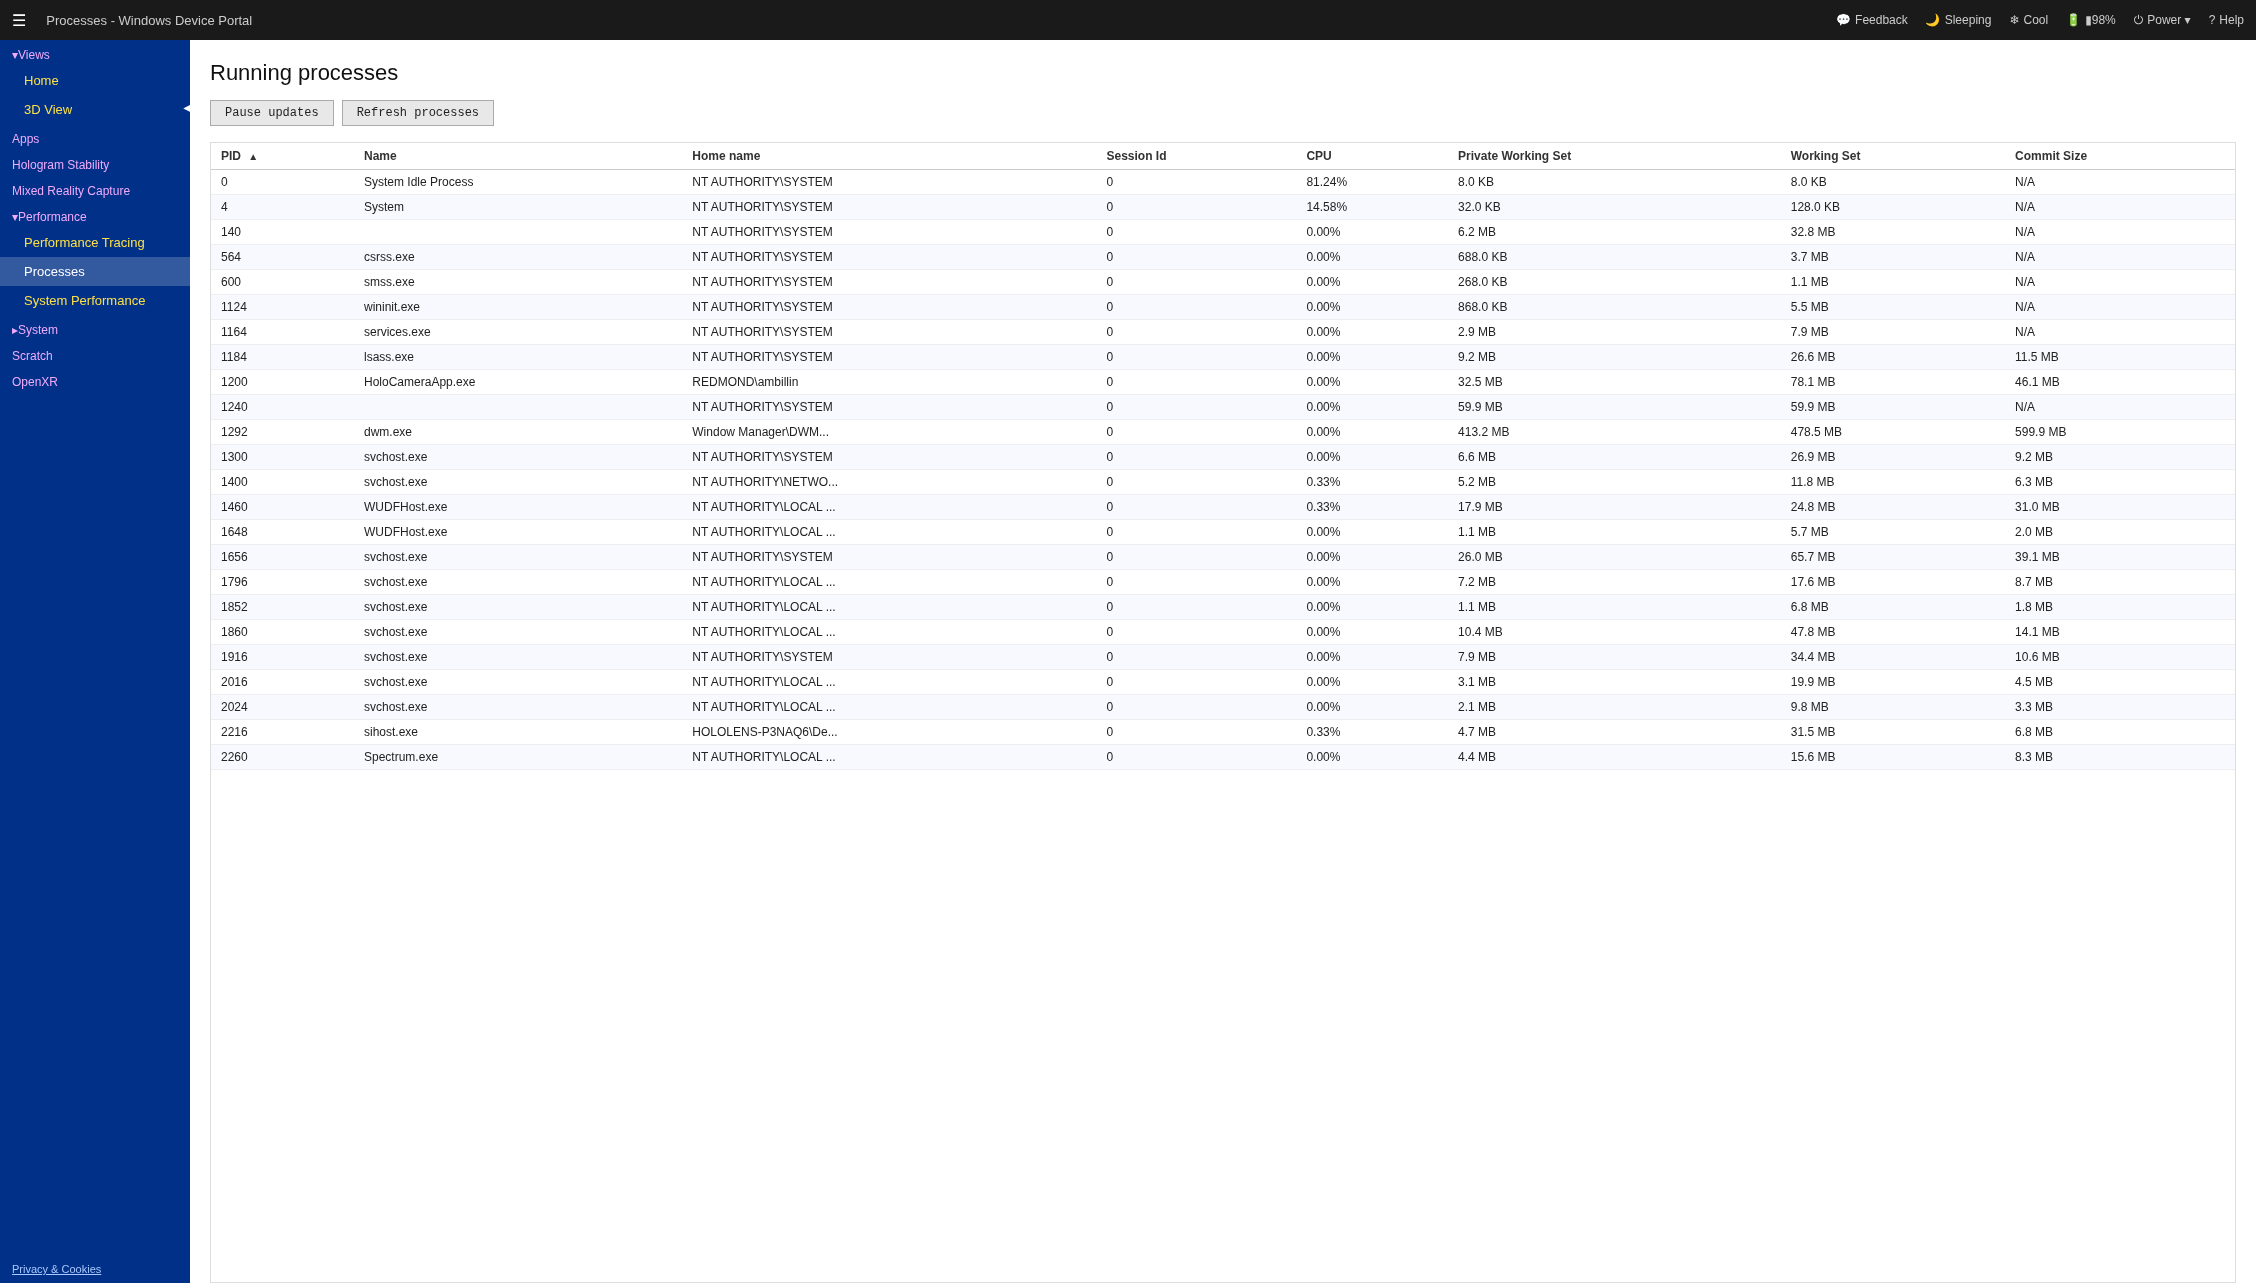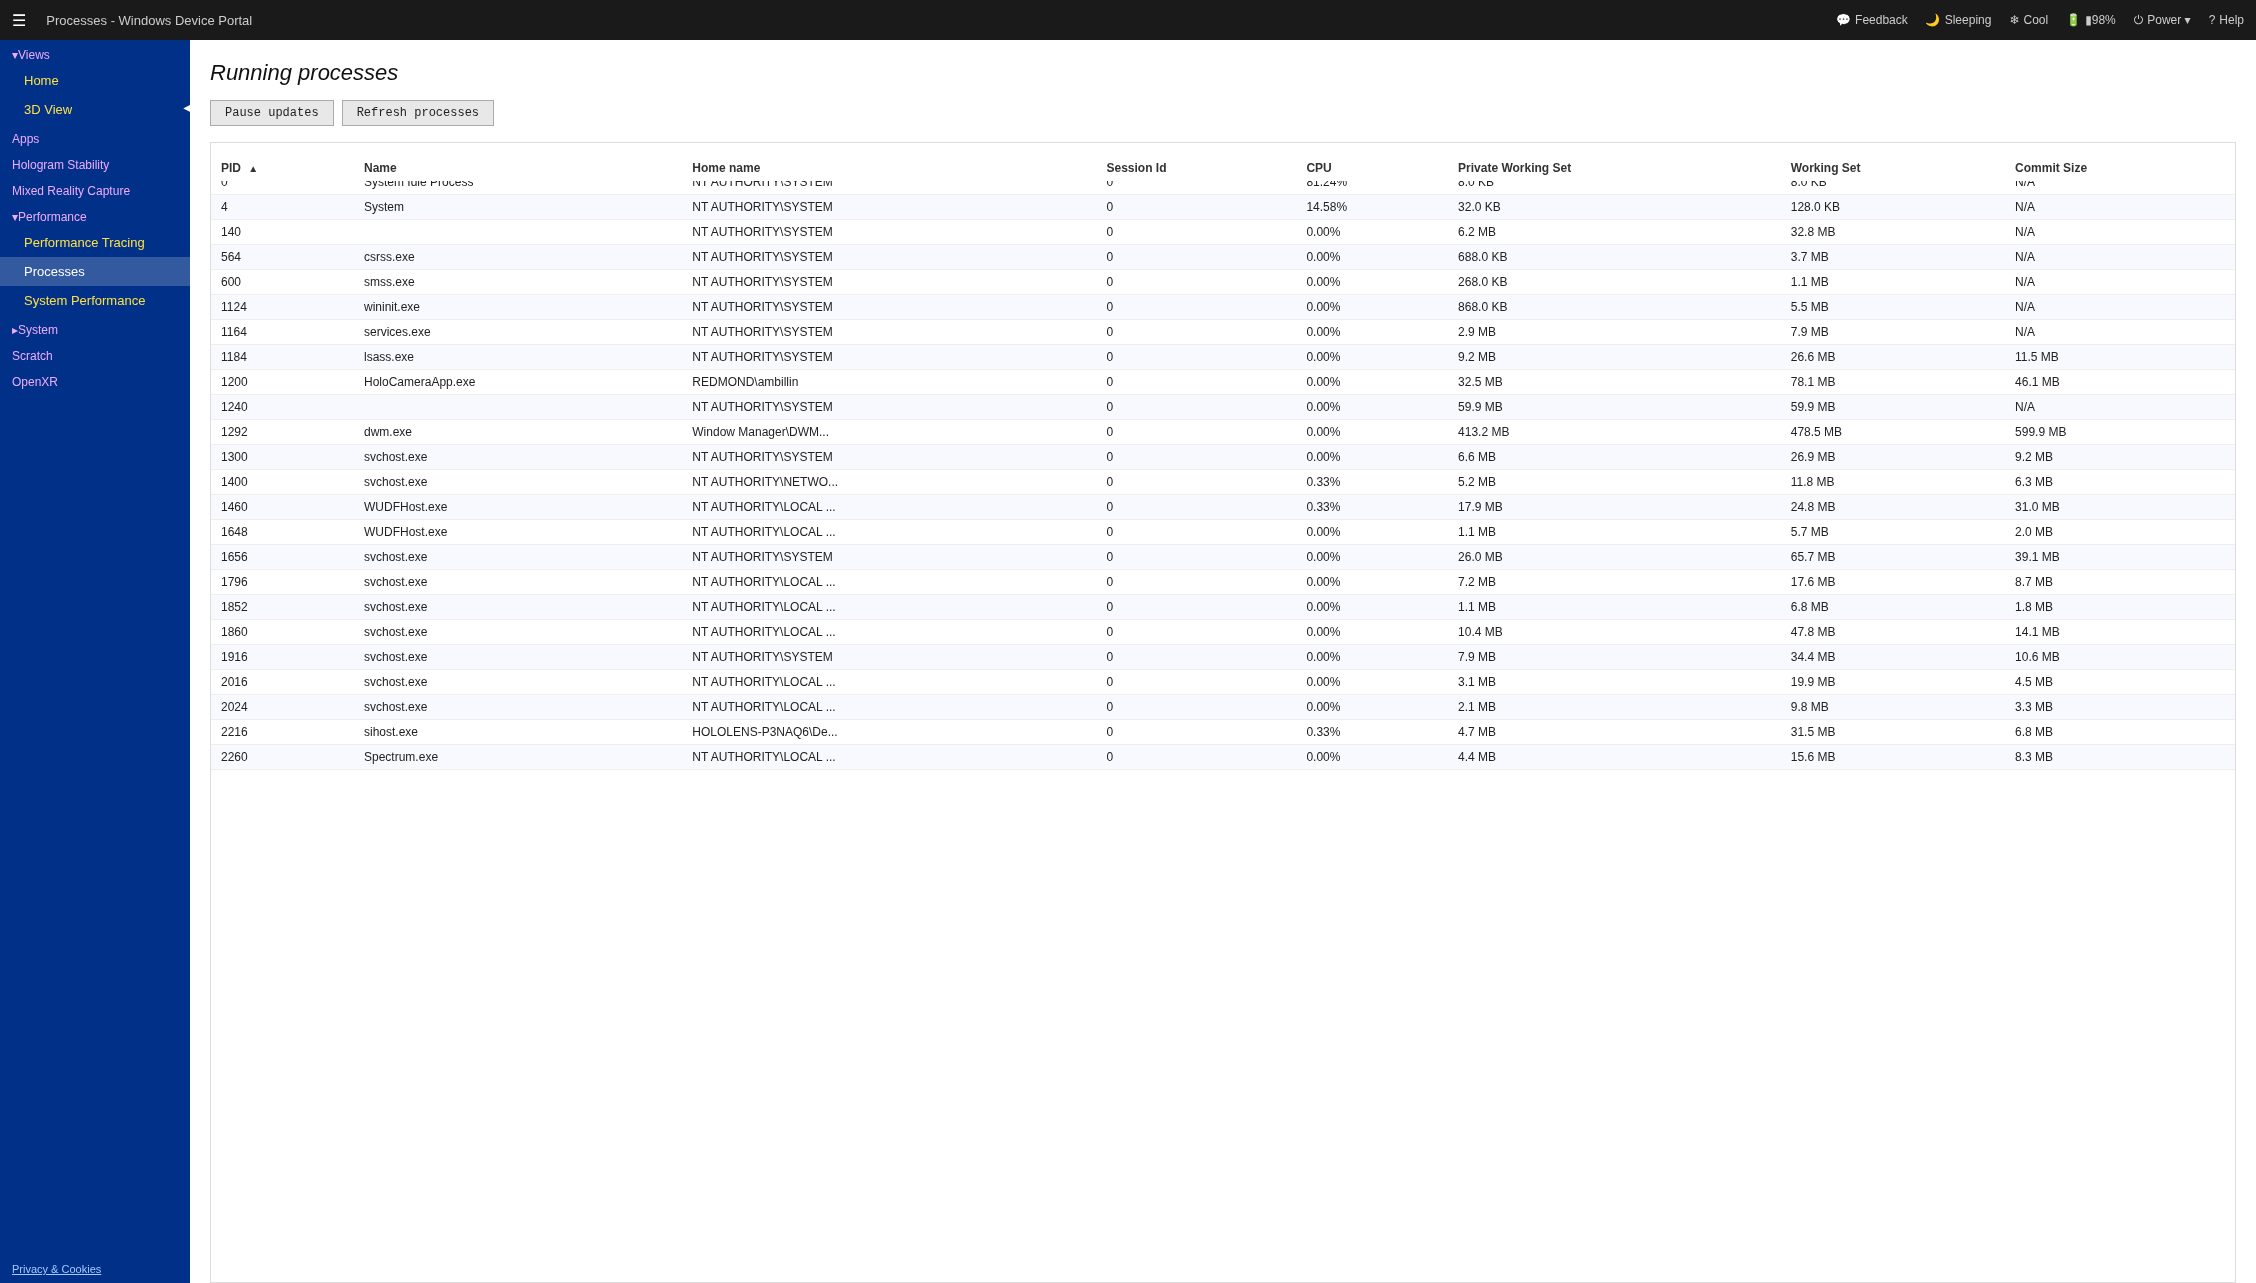--- a/index.html
+++ b/index.html
@@ -77,40 +77,40 @@
 
     
     #content {
       flex: 1;
       background: #fff;
       display: flex;
       flex-direction: column;
       overflow: hidden;
       padding: 20px 20px 0 20px;
     }
-    #content h1 { font-size: 22px; font-weight: 400; margin-bottom: 14px; color: #111; font-style: italic; }
+    #content h1 { font-size: 22px; font-weight: 400; margin-bottom: 14px; color: #111; }
 
     .toolbar { display: flex; gap: 8px; margin-bottom: 16px; }
     .toolbar button {
       padding: 5px 14px;
       background: #e8e8e8;
       border: 1px solid #aaa;
       cursor: pointer;
       font-size: 12px;
       color: #222;
       font-family: Liberation Mono, monospace;
     }
 
     
     .table-wrapper { flex: 1; overflow-y: auto; border: 1px solid #ddd; }
     table { width: 100%; border-collapse: collapse; font-size: 12px; }
     thead th {
       background: #fff;
       position: sticky;
-      top: 12px;
+      top: 0;
       padding: 6px 10px;
       text-align: left;
       font-weight: 600;
       color: #333;
       border-bottom: 1px solid #ccc;
       white-space: nowrap;
       cursor: pointer;
       user-select: none;
     }
     thead th .sort-arrow { margin-left: 4px; font-size: 10px; }

